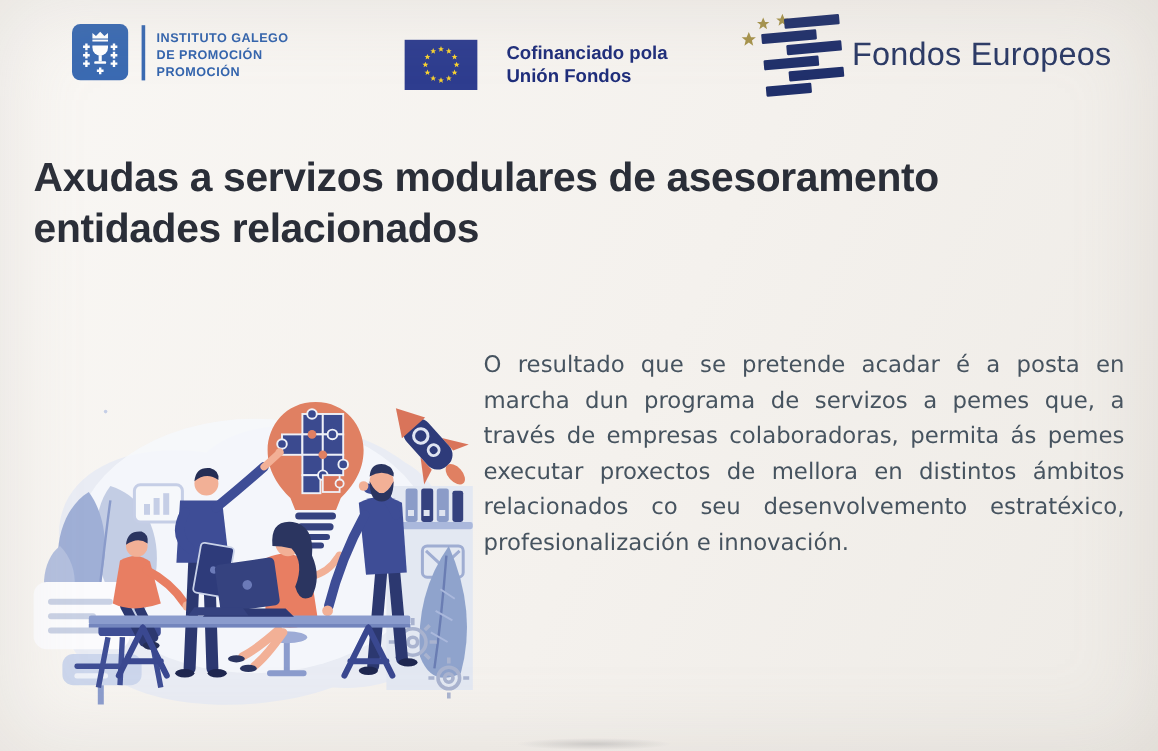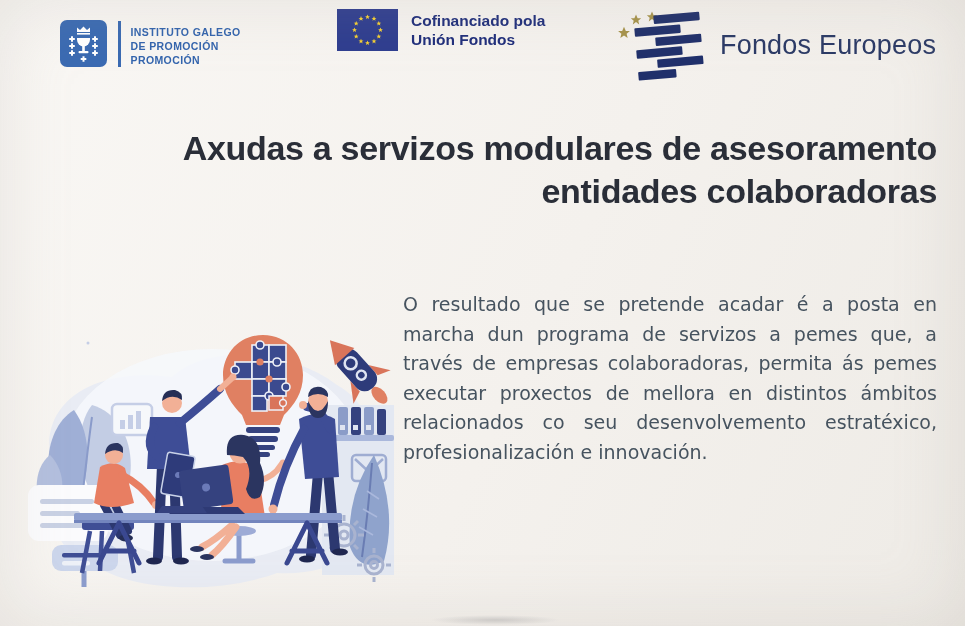--- a/index.html
+++ b/index.html
@@ -8,26 +8,26 @@
     background:linear-gradient(115deg,#f9f7f4 0%,#f4f1ed 55%,#eeebe6 100%);
     font-family:"Liberation Sans",sans-serif;
   }
   .vignette{position:absolute;inset:0;pointer-events:none;
     box-shadow:inset 0 0 70px rgba(170,160,150,0.22);}
   
   .logo{position:absolute;display:flex;align-items:center;}
   .logo-igape{left:60px;top:20px;align-items:flex-end;}
   .igape-sep{width:2.5px;height:46px;background:#3a6ab2;margin:0 10px 0 11px;}
   .igape-text{font-size:10.5px;font-weight:bold;color:#3364ad;line-height:14px;letter-spacing:0.4px;}
-  .logo-eu{left:337px;top:9px;}
+  .logo-eu{left:337px;top:33px;gap:11px;}
   .eu-text{margin-left:13px;font-size:15.5px;font-weight:bold;color:#1f2e7b;line-height:19px;}
   .logo-fondos{left:614px;top:9px;}
-  .fondos-text{margin-left:10px;font-size:27px;color:#2b3a66;letter-spacing:0.2px;}
+  .fondos-text{font-size:27px;color:#2b3a66;letter-spacing:0.2px;}
   
-  .title{position:absolute;top:104px;left:28px;right:28px;text-align:right;
+  .title{position:absolute;top:104px;left:28px;right:28px;text-align:left;
     font-size:34px;font-weight:bold;color:#2a2e38;line-height:43px;letter-spacing:-0.3px;}
   .title span{display:block;}
   
   .copy{position:absolute;left:403px;width:534px;top:290px;}
   .copy p{margin:0 0 31px 0;text-align:justify;font-size:19px;line-height:29.6px;
     color:#46535f;font-family:"DejaVu Sans",sans-serif;}
   
   .illustration{position:absolute;left:22px;top:305px;}
   .smudge{position:absolute;left:430px;bottom:1px;width:130px;height:10px;
     background:radial-gradient(ellipse at center,rgba(120,120,125,0.28),transparent 70%);}
@@ -105,21 +105,21 @@
         <rect x="22" y="39" width="46" height="8.5" rx="1"></rect>
         <rect x="42" y="50" width="46" height="8.5" rx="1"></rect>
         <rect x="22" y="61" width="38" height="8.5" rx="1"></rect>
       </g>
     </svg>
     <div class="fondos-text">Fondos Europeos</div>
   </div>
 
   <h1 class="title">
     <span>Axudas a servizos modulares de asesoramento</span>
-    <span>entidades colaboradoras</span>
+    <span>entidades relacionados</span>
   </h1>
 
   <svg class="illustration" width="376" height="296" viewBox="0 0 376 296">
 
     <g>
       <path d="M28,150 C20,95 75,62 150,72 C185,40 265,42 315,80 C352,100 362,150 344,190 C362,235 320,272 255,268 C195,290 100,288 62,252 C22,242 34,195 28,150 Z" fill="#e9ecf4"></path>
       <ellipse cx="190" cy="150" rx="150" ry="106" fill="#f6f8fb" opacity="0.85"></ellipse>
       <circle cx="66" cy="38" r="1.5" fill="#c5cee6"></circle>
     </g>
 

